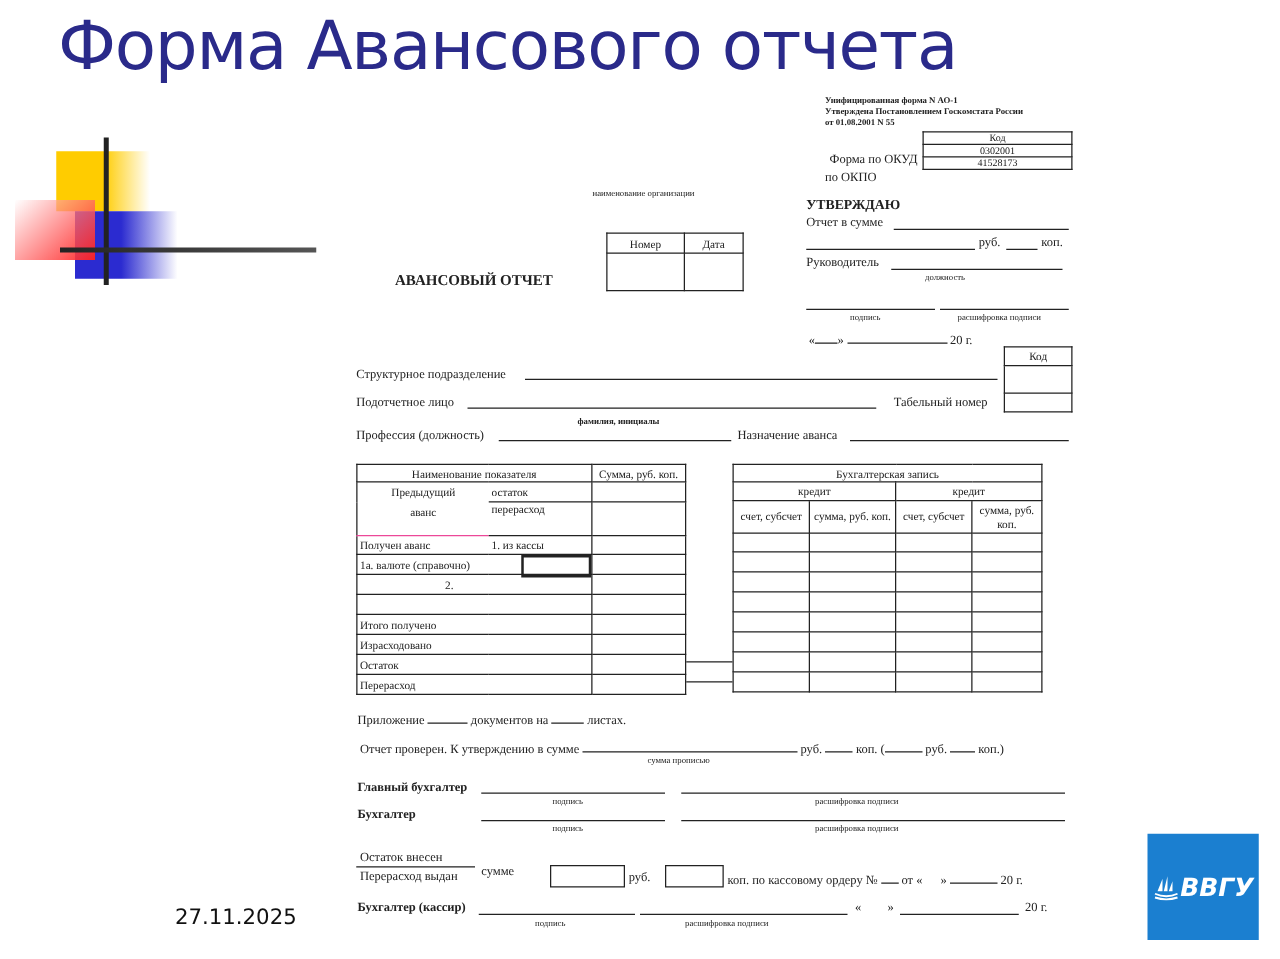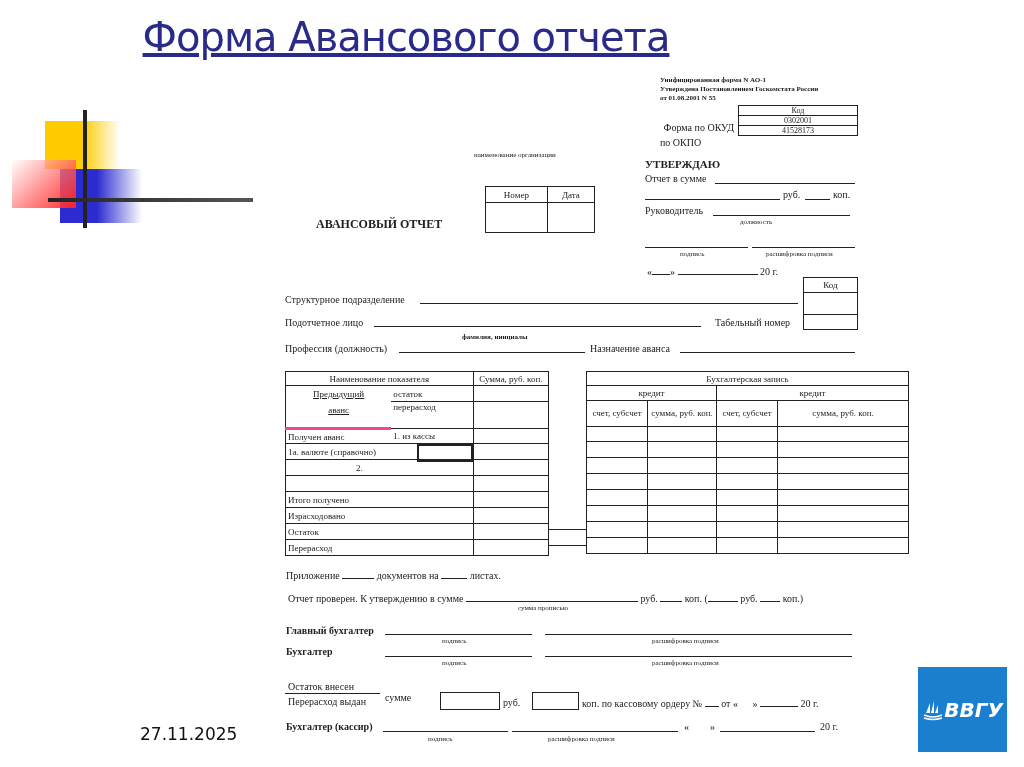--- a/index.html
+++ b/index.html
@@ -1,18 +1,18 @@
 <!DOCTYPE html>
 <html><head>
 <meta charset="utf-8">
 <style>
   html,body{margin:0;padding:0;background:#fff;}
   body{width:1024px;height:767px;position:relative;overflow:hidden;font-family:"Liberation Serif",serif;color:#222;}
   .abs{position:absolute;}
-  .title{left:0;width:812px;top:4px;text-align:center;font-family:"DejaVu Sans",sans-serif;font-size:40px;color:#2a2a8a;letter-spacing:-1px;line-height:66px;text-decoration:underline;}
+  .title{left:0;width:812px;top:4px;text-align:center;font-family:"DejaVu Sans",sans-serif;font-size:54px;color:#2a2a8a;letter-spacing:-1px;line-height:66px;}
   .deco .y{left:45px;top:121px;width:75px;height:48px;background:linear-gradient(to right,#ffcc00 0%,#ffcc00 50%,rgba(255,204,0,0) 100%);}
   .deco .b{left:60px;top:169px;width:82px;height:54px;background:linear-gradient(to right,#2b2bd0 0%,#2b2bd0 45%,rgba(43,43,208,0) 100%);}
   .deco .r{left:12px;top:160px;width:64px;height:48px;background:linear-gradient(135deg,rgba(255,255,255,0.6) 0%,#ff2020 100%);opacity:.95;}
   .deco .vl{left:83px;top:110px;width:4px;height:118px;background:#222;}
   .deco .hl{left:48px;top:198px;width:205px;height:4px;background:linear-gradient(to right,#222,#555);}
   .tiny{font-size:7px;}
   .t10{font-size:10px;}
   .bold{font-weight:bold;}
   .ul{display:inline-block;border-bottom:1px solid #222;height:9px;vertical-align:baseline;}
   table.g{border-collapse:collapse;font-size:9px;}
@@ -118,21 +118,21 @@
 <div class="abs t10" style="left:590px;top:343px;">Назначение аванса</div>
 <div class="line" style="left:680px;top:352px;width:175px;"></div>
 
 <table class="g abs" style="left:285px;top:371px;width:264px;">
   <tbody>
       <tr style="height:14px;">
         <td colspan="2" style="width:165px;">Наименование показателя</td>
         <td>Сумма, руб. коп.</td>
       </tr>
   <tr style="height:16px;">
-        <td rowspan="2" style="border-right:none;border-bottom:3px solid #ec4899;vertical-align:top;line-height:16px;text-decoration:underline;">
+        <td rowspan="2" style="border-right:none;border-bottom:1px solid #ec4899;vertical-align:top;line-height:16px;">
           <div>Предыдущий</div>
           <div>аванс</div>
         </td>
         <td style="text-align:left;border-left:none;">остаток</td>
         <td></td>
       </tr>
   <tr style="height:27px;">
         <td style="text-align:left;border-left:none;vertical-align:top;">перерасход</td>
         <td></td>
       </tr>
@@ -167,21 +167,21 @@
       </tr>
   <tr style="height:16px;">
         <td colspan="2" style="text-align:left;">Перерасход</td>
         <td></td>
       </tr>
 </tbody>
   </table>
 <div class="line" style="left:549px;top:529px;width:37px;"></div>
 <div class="line" style="left:549px;top:545px;width:37px;"></div>
 
-<table class="g abs" style="left:586px;top:371px;width:323px;">
+<table class="g abs" style="left:586px;top:371px;width:248px;">
   <tbody>
       <tr style="height:14px;">
         <td colspan="4">Бухгалтерская запись</td>
       </tr>
   <tr style="height:15px;">
         <td colspan="2">кредит</td>
         <td colspan="2">кредит</td>
       </tr>
   <tr style="height:26px;line-height:11px;">
         <td style="width:56px;">счет, субсчет</td>

